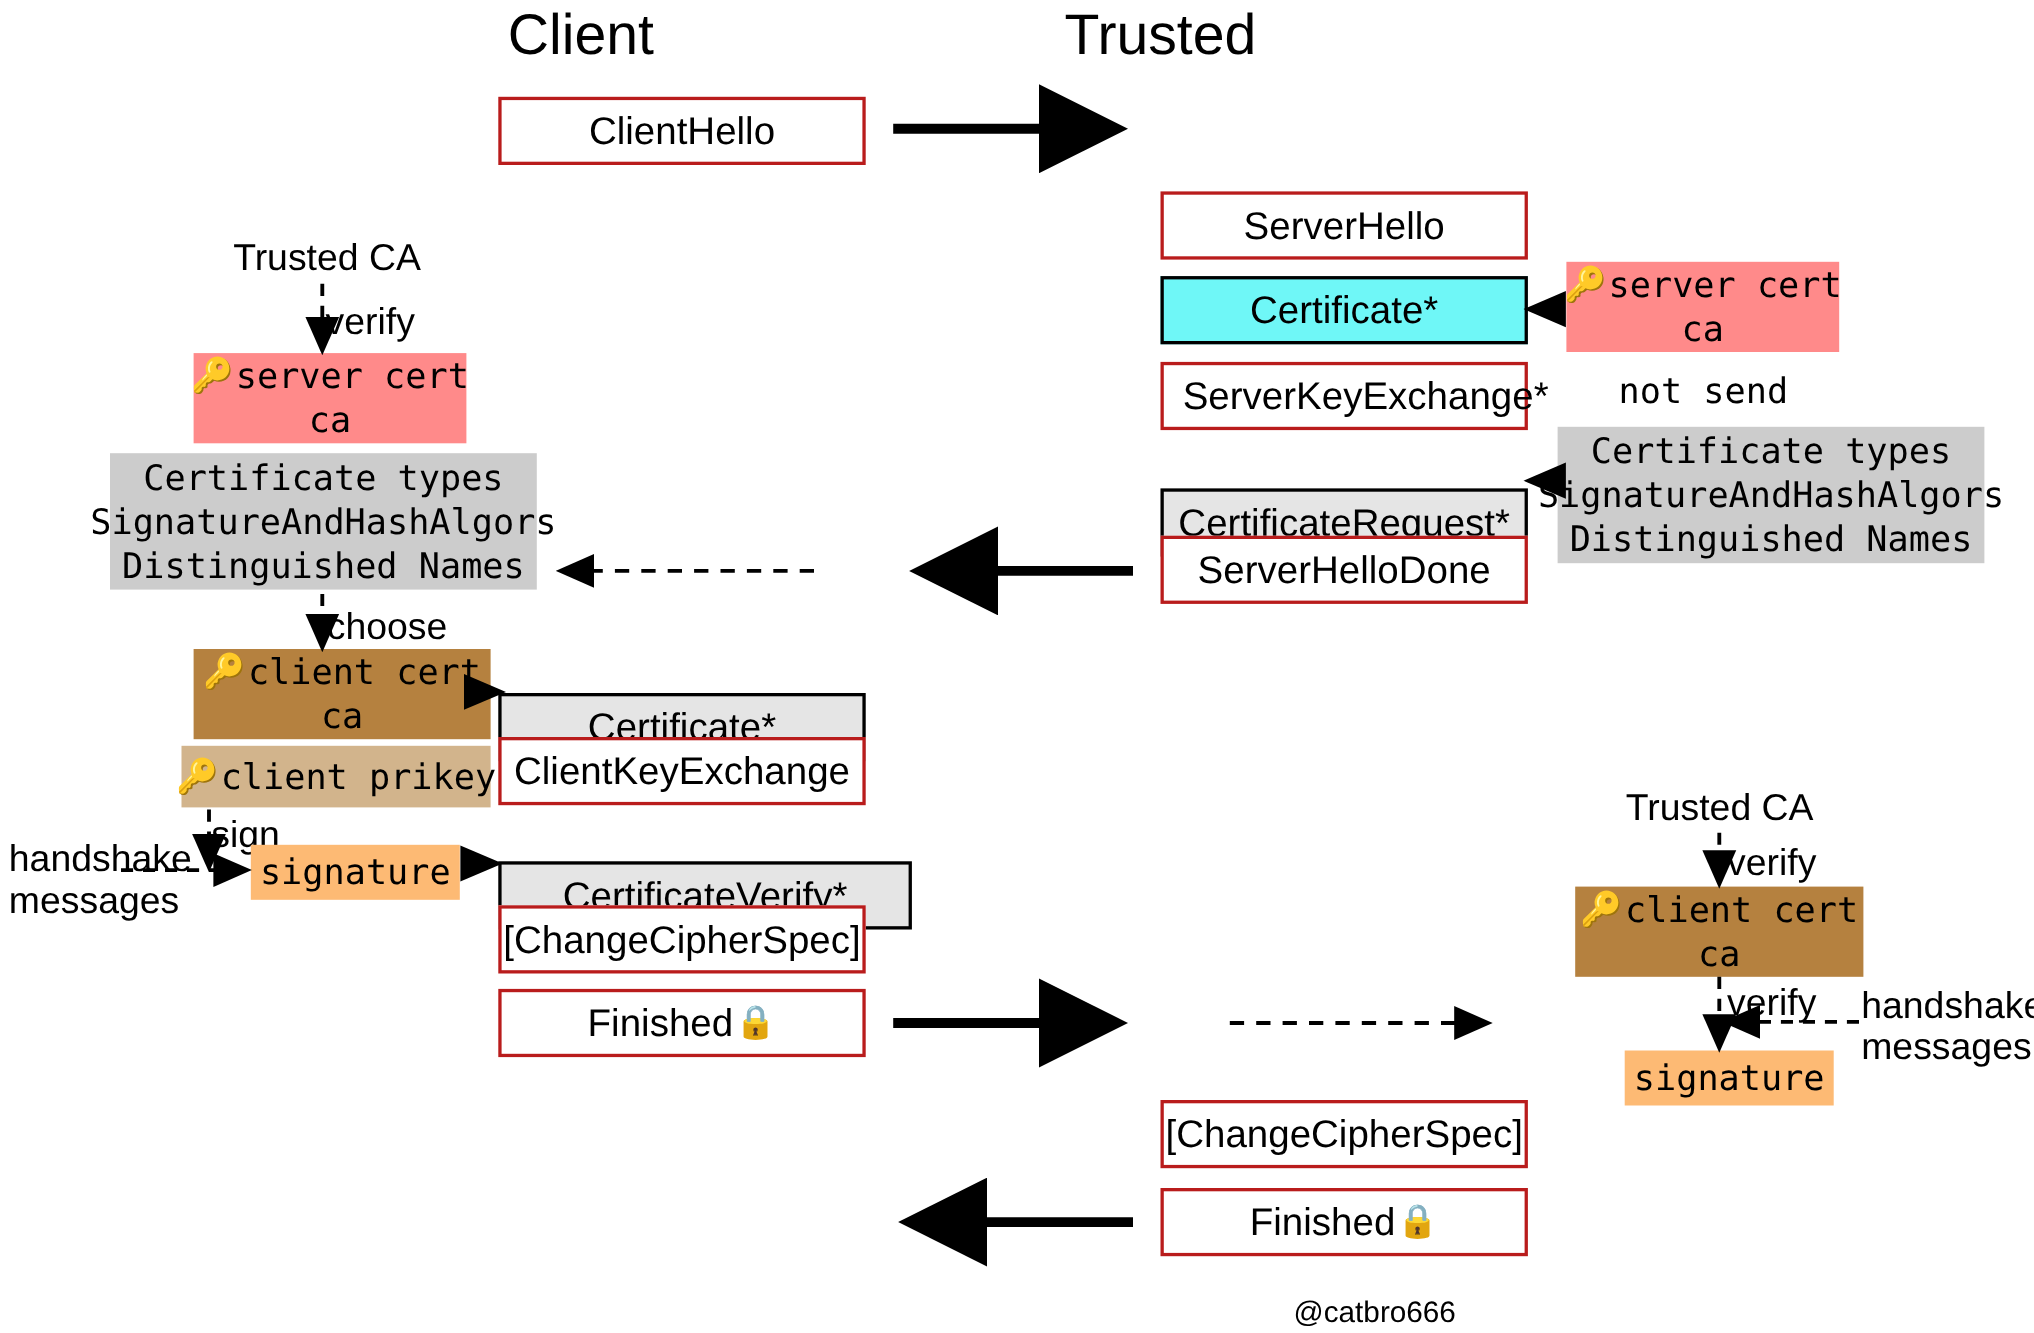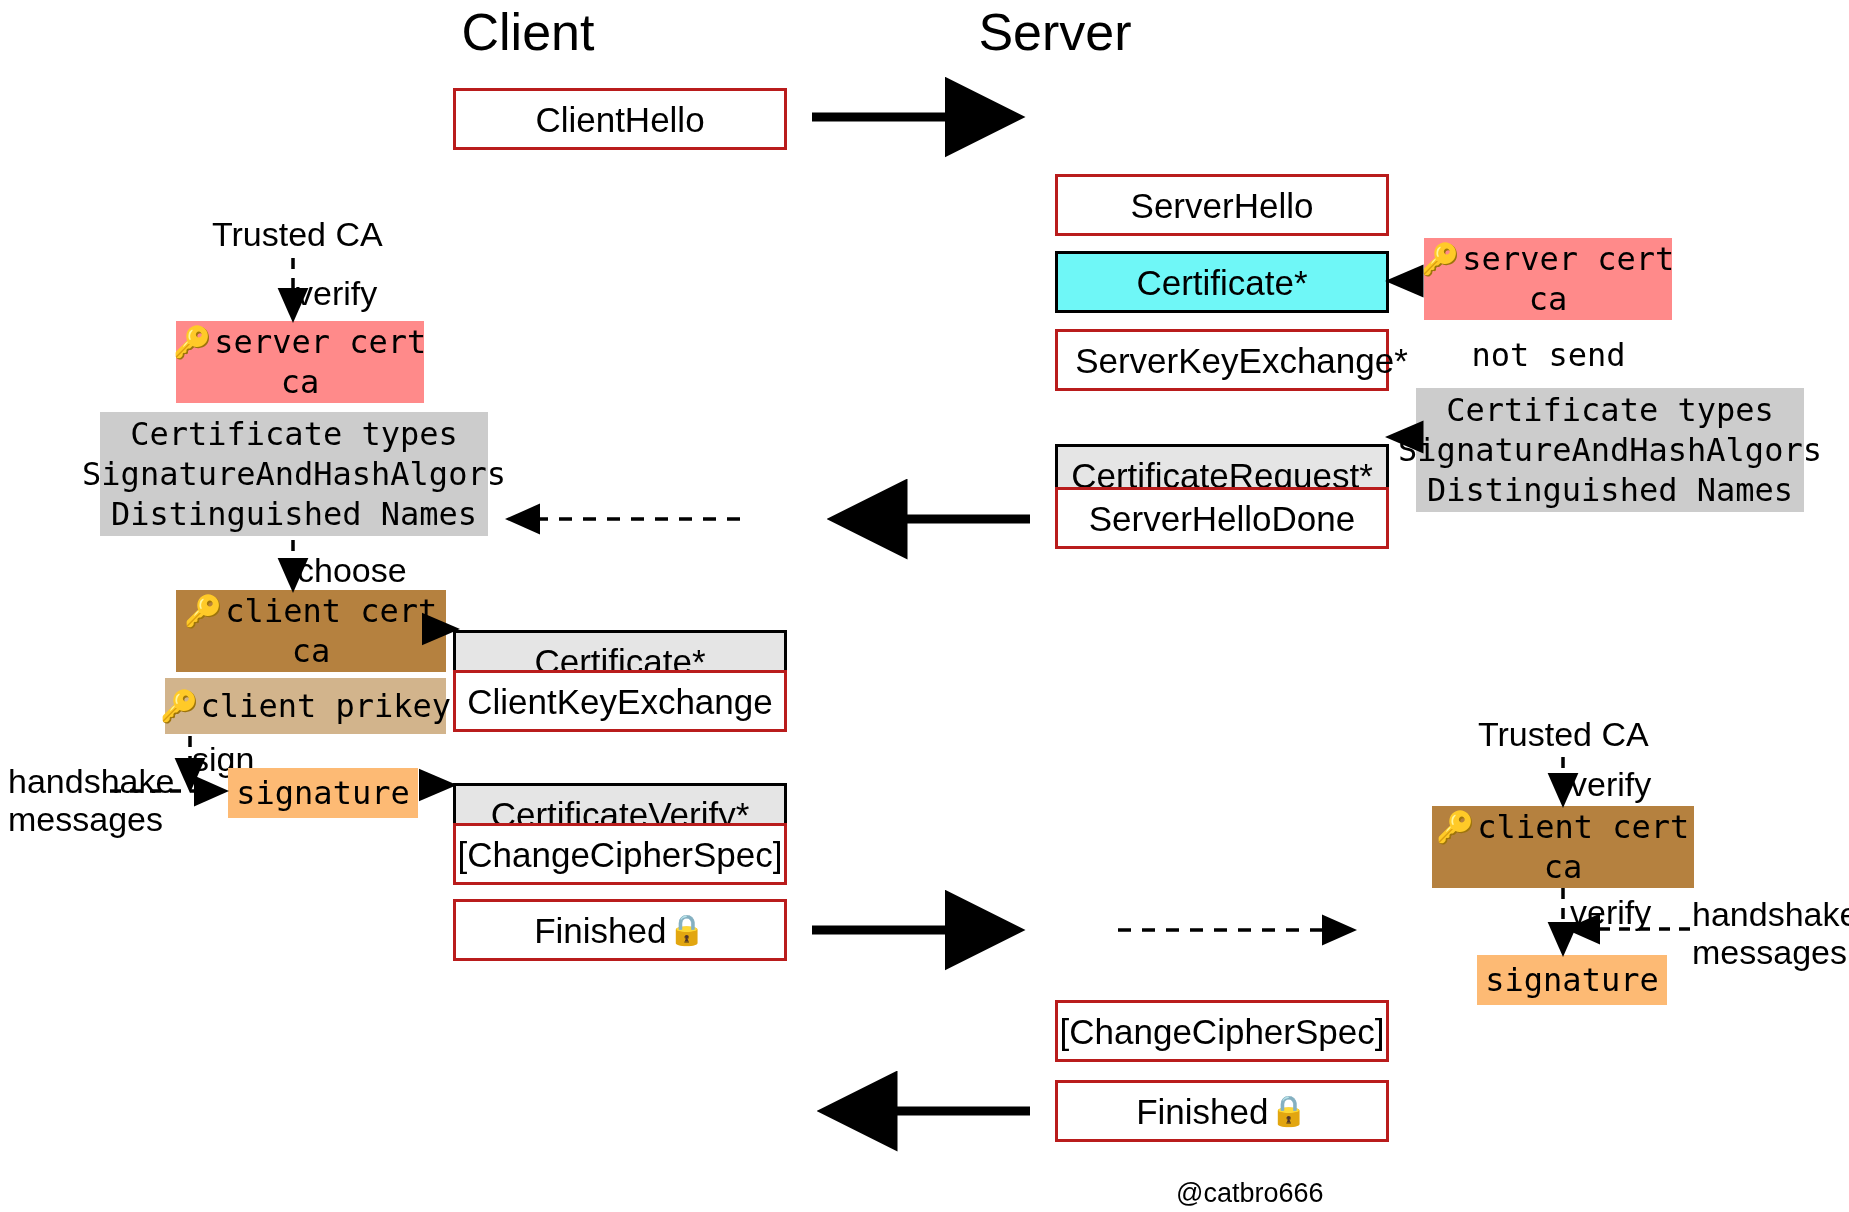--- a/index.html
+++ b/index.html
@@ -45,35 +45,35 @@
   svg.overlay{position:absolute;left:0;top:0;width:1849px;height:1212px;pointer-events:none;}
 
   .footer{font-size:27px;white-space:nowrap;}
 </style>
 </head>
 <body>
 
 <div id="stage">
 
   <div class="abs col-title" style="left:393px;top:6px;width:270px;">Client</div>
-  <div class="abs col-title" style="left:920px;top:6px;width:270px;">Server</div>
+  <div class="abs col-title" style="left:920px;top:6px;width:270px;">Trusted</div>
 
   <div class="abs msgbox" style="left:453px;top:88px;width:334px;height:62px;">
     <span>ClientHello</span>
   </div>
 
   <div class="abs msgbox orange" style="left:453px;top:594px;width:334px;height:62px;">
     <span>Certificate*</span>
   </div>
 
   <div class="abs msgbox" style="left:453px;top:670px;width:334px;height:62px;">
     <span>ClientKeyExchange</span>
   </div>
 
-  <div class="abs msgbox orange" style="left:453px;top:747px;width:334px;height:62px;">
+  <div class="abs msgbox orange" style="left:453px;top:747px;width:376px;height:62px;">
     <span>CertificateVerify*</span>
   </div>
 
   <div class="abs msgbox" style="left:453px;top:823px;width:334px;height:62px;">
     <span>[ChangeCipherSpec]</span>
   </div>
 
   <div class="abs msgbox" style="left:453px;top:899px;width:334px;height:62px;">
     <span class="row">
       <span>Finished</span>

